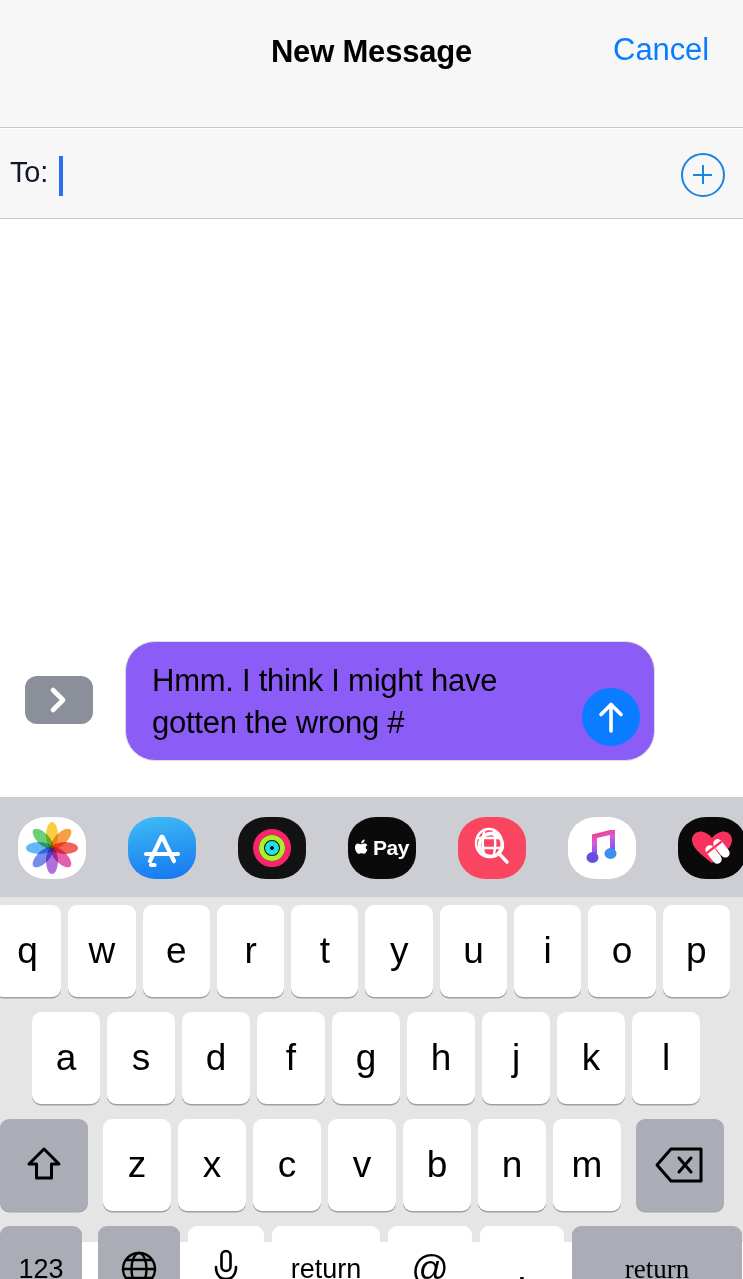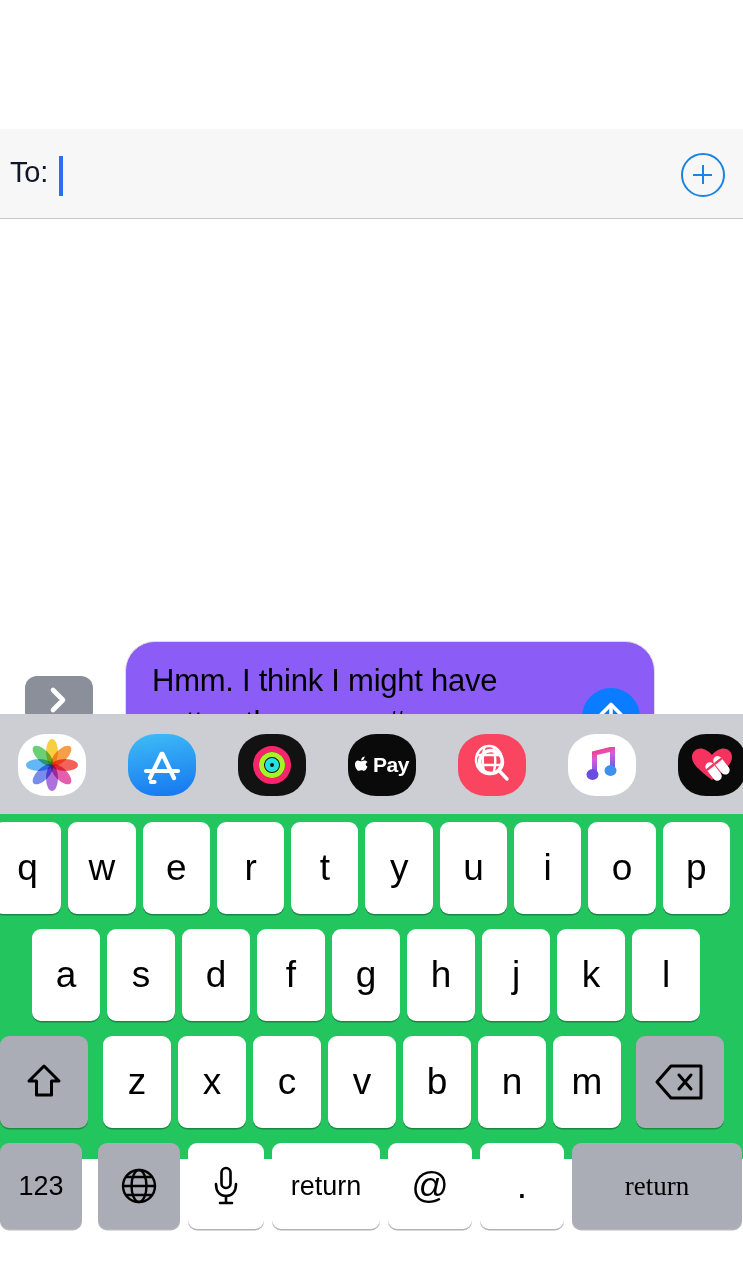--- a/index.html
+++ b/index.html
@@ -84,22 +84,22 @@
   }
   .send-btn {
     position:absolute; right:14px; bottom:14px;
     width:58px; height:58px; border-radius:50%;
     background:#0a7cff; cursor:pointer;
   }
   .send-btn svg { position:absolute; left:14px; top:13px; }
 
   
   .keyboard {
-    position:absolute; left:0; top:714px; width:743px; height:445px;
-    background:#22c55e;
+    position:absolute; left:0; top:797px; width:743px; height:445px;
+    background:#e5e5e5;
   }
 
   
   .appbar {
     position:absolute; left:0; top:0; width:743px; height:100px;
     background:#ccced3;
   }
   .app-icons { position:absolute; left:18px; top:20px; display:flex; gap:42px; }
   .app-ico {
     width:68px; height:62px; border-radius:28px/26px;
@@ -155,20 +155,24 @@
 
   #row3 { top:322px; height:92px; }
 
   #row4 { top:429px; height:86px; }
 </style>
 </head>
 <body>
 
 <div id="screen">
 
+  <div class="navbar">
+    <div class="nav-title">New Message</div>
+    <div class="nav-cancel">Cancel</div>
+  </div>
 
   <div class="tofield">
     <div class="to-label">To:</div>
     <div class="to-caret"></div>
     <div class="add-contact"></div>
   </div>
 
   <div class="convo">
     <div class="compose">
 

